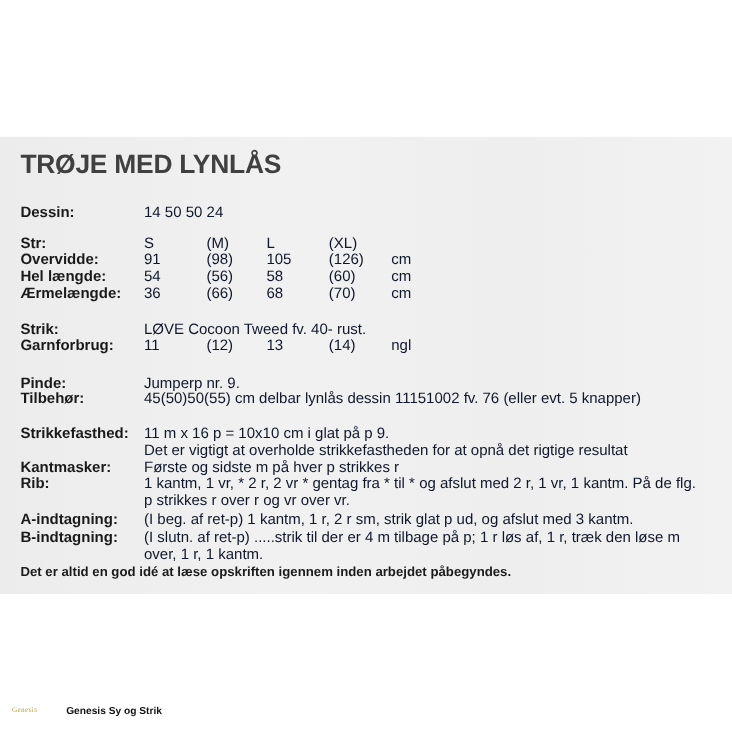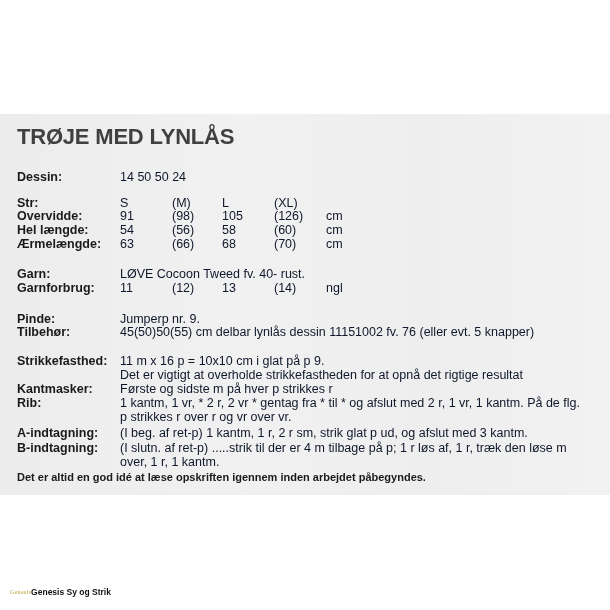--- a/index.html
+++ b/index.html
@@ -66,21 +66,21 @@
       color: #1a1a1a;
       white-space: nowrap;
     }
     .footer {
       position: absolute;
       left: 10px;
       top: 585px;
       height: 14px;
       display: flex;
       align-items: center;
-      gap: 0;
+      gap: 24px;
     }
     .logo {
       font-size: 6px;
       color: #b9a33a;
       font-family: "Liberation Serif", serif;
       letter-spacing: 0.3px;
     }
     .brand {
       font-size: 8.5px;
       font-weight: bold;
@@ -120,29 +120,29 @@
   <span class="lbl">Hel længde:</span>
   <span class="val col-s">54</span>
   <span class="val col-m">(56)</span>
   <span class="val col-l">58</span>
   <span class="val col-xl">(60)</span>
   <span class="val col-unit">cm</span>
 </div>
 
 <div class="row" style="top:237px;">
   <span class="lbl">Ærmelængde:</span>
-  <span class="val col-s">63</span>
+  <span class="val col-s">36</span>
   <span class="val col-m">(66)</span>
   <span class="val col-l">68</span>
   <span class="val col-xl">(70)</span>
   <span class="val col-unit">cm</span>
 </div>
 
 <div class="row" style="top:267px;">
-  <span class="lbl">Garn:</span>
+  <span class="lbl">Strik:</span>
   <span class="val text-col">LØVE Cocoon Tweed fv. 40- rust.</span>
 </div>
 
 <div class="row" style="top:281px;">
   <span class="lbl">Garnforbrug:</span>
   <span class="val col-s">11</span>
   <span class="val col-m">(12)</span>
   <span class="val col-l">13</span>
   <span class="val col-xl">(14)</span>
   <span class="val col-unit">ngl</span>

